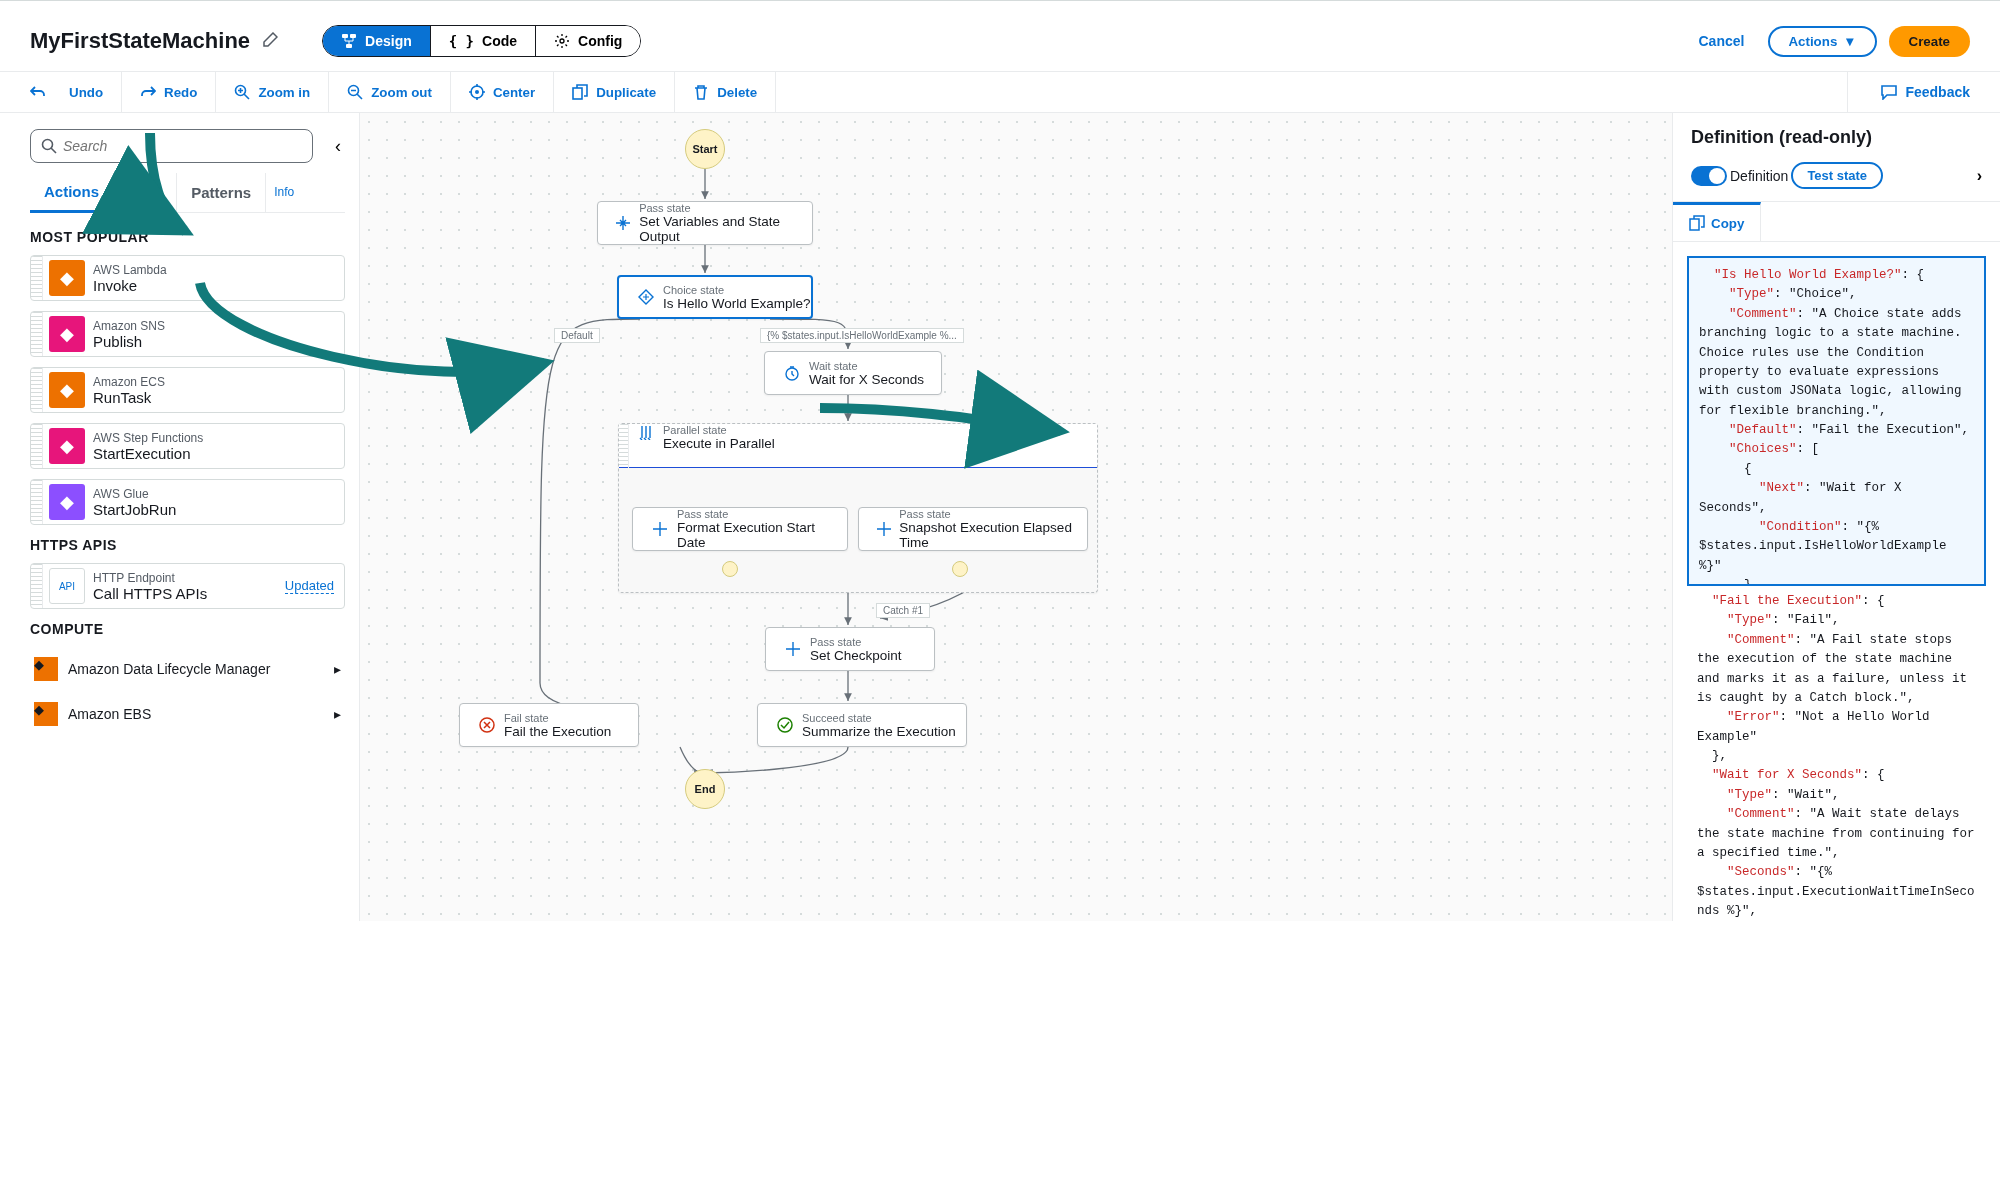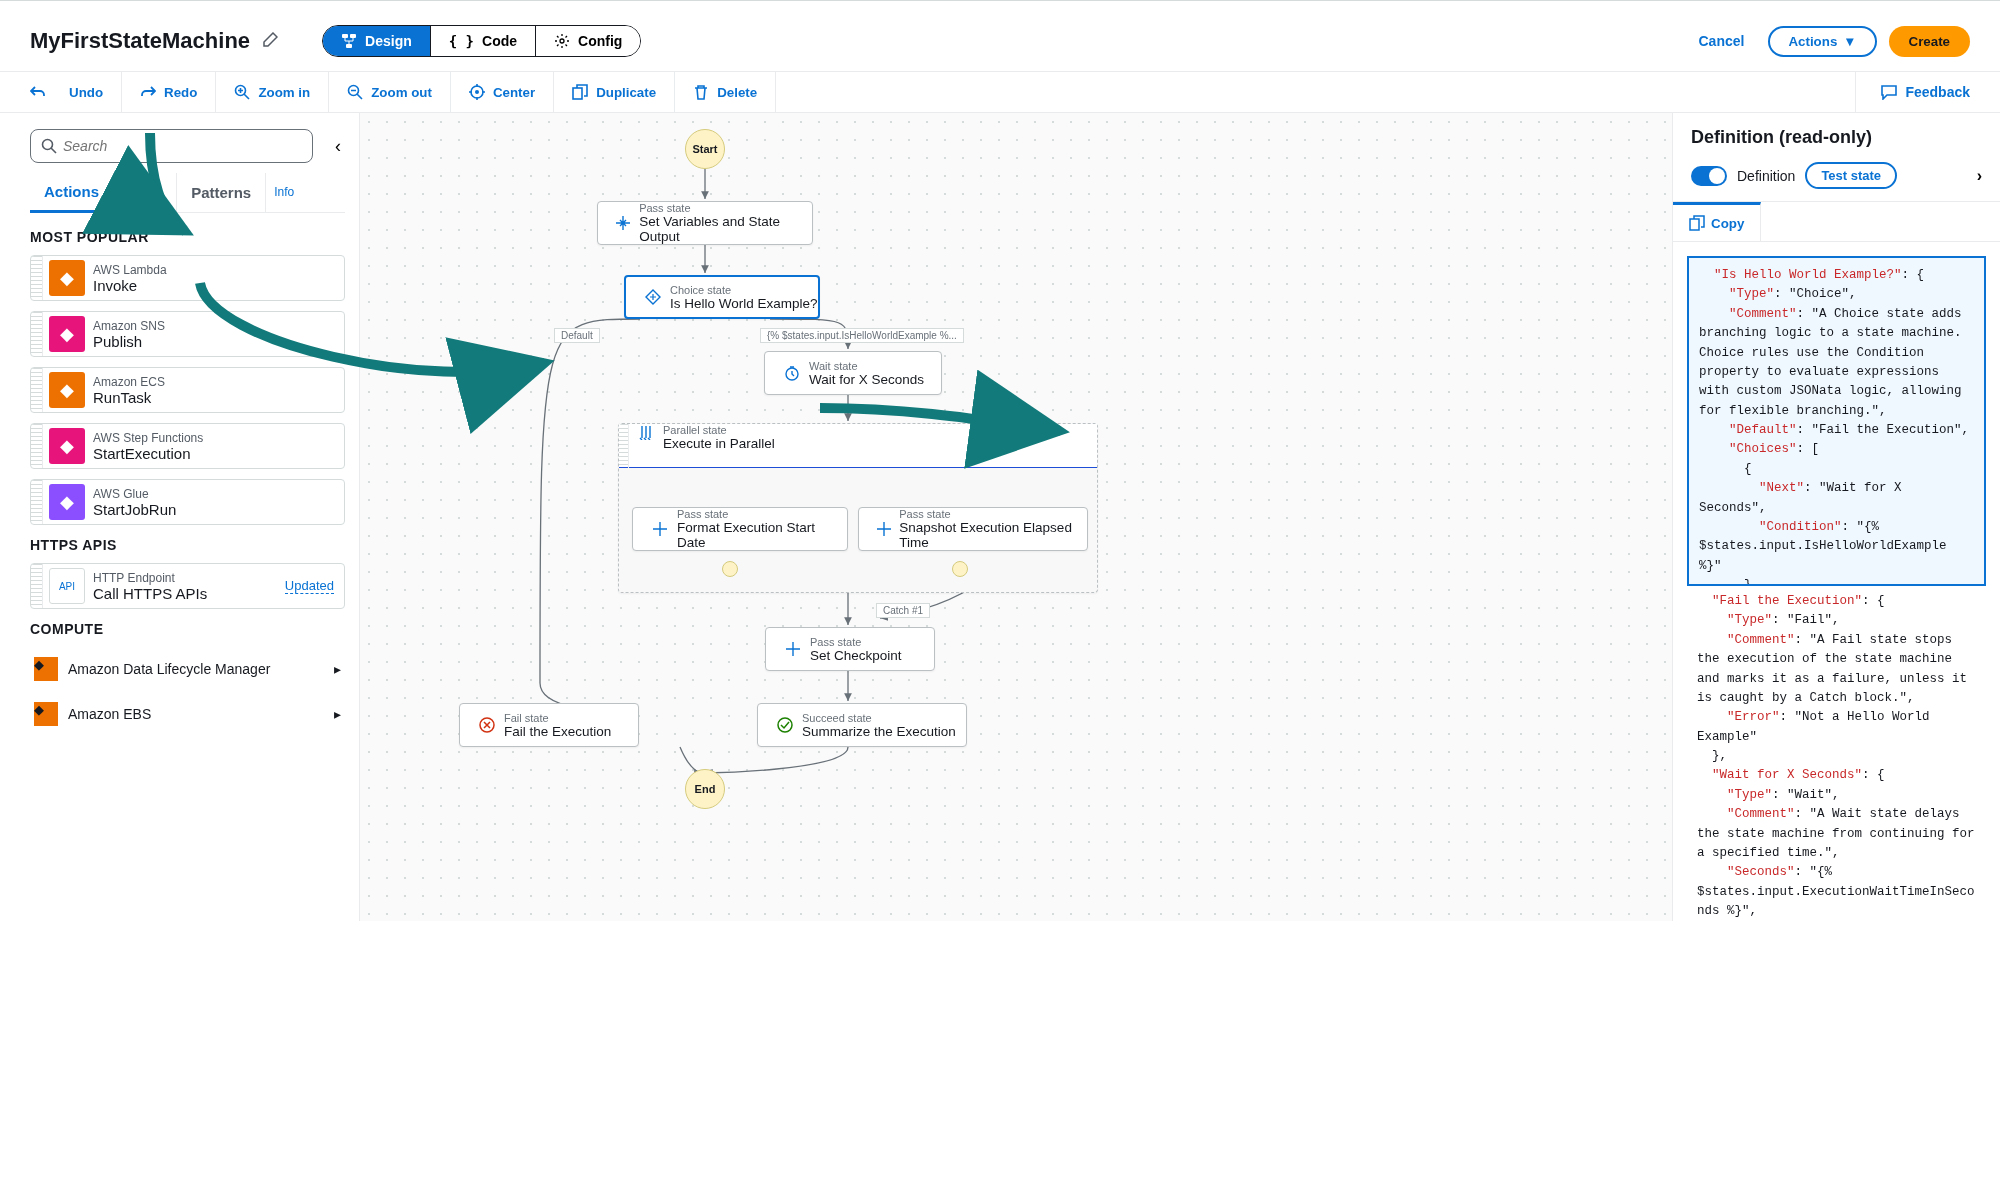--- a/index.html
+++ b/index.html
@@ -17,21 +17,21 @@
   .segmented button.active { background: #0972d3; color: #fff; }
   .link-btn { background: none; border: none; color: #0972d3; font-weight: 700; font-size: 14px; cursor: pointer; padding: 6px 12px; }
   .outline-btn { background: #fff; border: 2px solid #0972d3; color: #0972d3; font-weight: 700; border-radius: 20px; padding: 6px 18px; cursor: pointer; display: inline-flex; align-items: center; gap: 6px; }
   .primary-btn { background: #ff9900; border: none; color: #16191f; font-weight: 700; border-radius: 20px; padding: 8px 20px; cursor: pointer; }
   .header-right { display: inline-flex; align-items: center; gap: 12px; }
 
   
   .toolbar { display: flex; border-top: 1px solid #e9ebed; border-bottom: 1px solid #e9ebed; }
   .toolbar .tb-btn { background: none; border: none; border-right: 1px solid #e9ebed; padding: 12px 18px; color: #0972d3; font-weight: 700; cursor: pointer; display: flex; align-items: center; gap: 8px; }
   .toolbar .tb-btn:first-child { padding-left: 30px; gap: 23px; }
-  .toolbar .right { margin-left: auto; border-left: 1px solid #e9ebed; border-right: none; padding-right: 30px; display: flex; align-items: center; gap: 8px; color: #0972d3; font-weight: 700; cursor: pointer; padding: 12px 30px 12px 25px; }
+  .toolbar .right { margin-left: auto; border-left: 1px solid #e9ebed; border-right: none; padding-right: 30px; display: flex; align-items: center; gap: 8px; color: #0972d3; font-weight: 700; cursor: pointer; padding: 12px 30px 12px 33px; }
   .icon { width: 16px; height: 16px; display: inline-block; flex-shrink: 0; }
 
   
   .main { display: flex; height: calc(100% - 0px); position: relative; }
 
   
   .sidebar { width: 360px; border-right: 1px solid #e9ebed; padding: 16px 14px 0 30px; position: relative; }
   .search-row { display: flex; align-items: center; gap: 18px; margin-bottom: 10px; }
   .search-box { flex: 1; display: flex; align-items: center; border: 1px solid #687078; border-radius: 8px; padding: 6px 10px; height: 34px; }
   .search-box input { border: none; outline: none; width: 100%; font-size: 14px; font-style: italic; color: #687078; background: transparent; }
@@ -70,21 +70,21 @@
   .terminal { position: absolute; width: 40px; height: 40px; border-radius: 50%; background: #fef3c7; border: 1px solid #d5cb7d; display: flex; align-items: center; justify-content: center; font-size: 11px; font-weight: 700; }
   .mini-term { position: absolute; width: 16px; height: 16px; border-radius: 50%; background: #fef3c7; border: 1px solid #d5cb7d; }
   .edge-label { position: absolute; font-size: 10px; color: #687078; background: #fff; border: 1px solid #d5dbdb; padding: 1px 6px; border-radius: 0; }
 
   svg.edges { position: absolute; inset: 0; width: 100%; height: 100%; pointer-events: none; }
 
   
   .inspector { width: 328px; border-left: 1px solid #e9ebed; display: flex; flex-direction: column; }
   .insp-head { padding: 14px 18px 8px; }
   .insp-head h3 { font-size: 18px; font-weight: 700; }
-  .insp-row { display: flex; align-items: center; gap: 10px; padding: 6px 18px 12px; }
+  .insp-row { display: flex; align-items: center; gap: 3px; padding: 6px 18px 12px; }
   .chev-btn { background: none; border: none; margin-left: auto; cursor: pointer; font-size: 16px; font-weight: 700; }
   .toggle { width: 36px; height: 20px; background: #0972d3; border-radius: 10px; position: relative; cursor: pointer; }
   .toggle::after { content: ""; position: absolute; right: 2px; top: 2px; width: 16px; height: 16px; background: #fff; border-radius: 50%; }
   .insp-tabs { display: flex; border-top: 1px solid #e9ebed; border-bottom: 1px solid #e9ebed; }
   .insp-tabs button { background: none; border: none; padding: 10px 16px; font-weight: 700; color: #0972d3; display: flex; align-items: center; gap: 6px; border-top: 3px solid #0972d3; border-right: 1px solid #e9ebed; cursor: pointer; }
 
   .code-box { margin: 14px 14px 0; border: 1px solid #d5dbdb; height: 330px; overflow: auto; padding: 8px 10px; }
   .code-box.highlight { border: 2px solid #0972d3; background: #f0f8ff; }
   pre { font-family: "Courier New", monospace; font-size: 12.5px; line-height: 1.55; white-space: pre-wrap; word-break: break-word; }
   .red { color: #c82829; } .black { color: #16191f; }
@@ -318,21 +318,21 @@
           <svg class="icon" viewBox="0 0 16 16">
             <path d="M8 1v14M1 8h14M5 5l6 6M11 5l-6 6" stroke="currentColor" stroke-width="1.4" fill="none"></path>
           </svg>
         </div>
       <div class="ntext">
           <div class="small">Pass state</div>
           <div class="big">Set Variables and State Output</div>
         </div>
     </div>
 
-    <div class="node selected" style="left:264px;top:162px;width:196px">
+    <div class="node selected" style="left:257px;top:162px;width:196px">
       <div class="ngrip"></div>
         <div class="nicon">
           <svg class="icon" viewBox="0 0 16 16">
             <path d="M8 1L15 8L8 15L1 8z" fill="none" stroke="currentColor" stroke-width="1.4"></path>
             <path d="M5 8h6M8 5v6" stroke="currentColor" stroke-width="1.2"></path>
           </svg>
         </div>
       <div class="ntext">
           <div class="small">Choice state</div>
           <div class="big">Is Hello World Example?</div>

